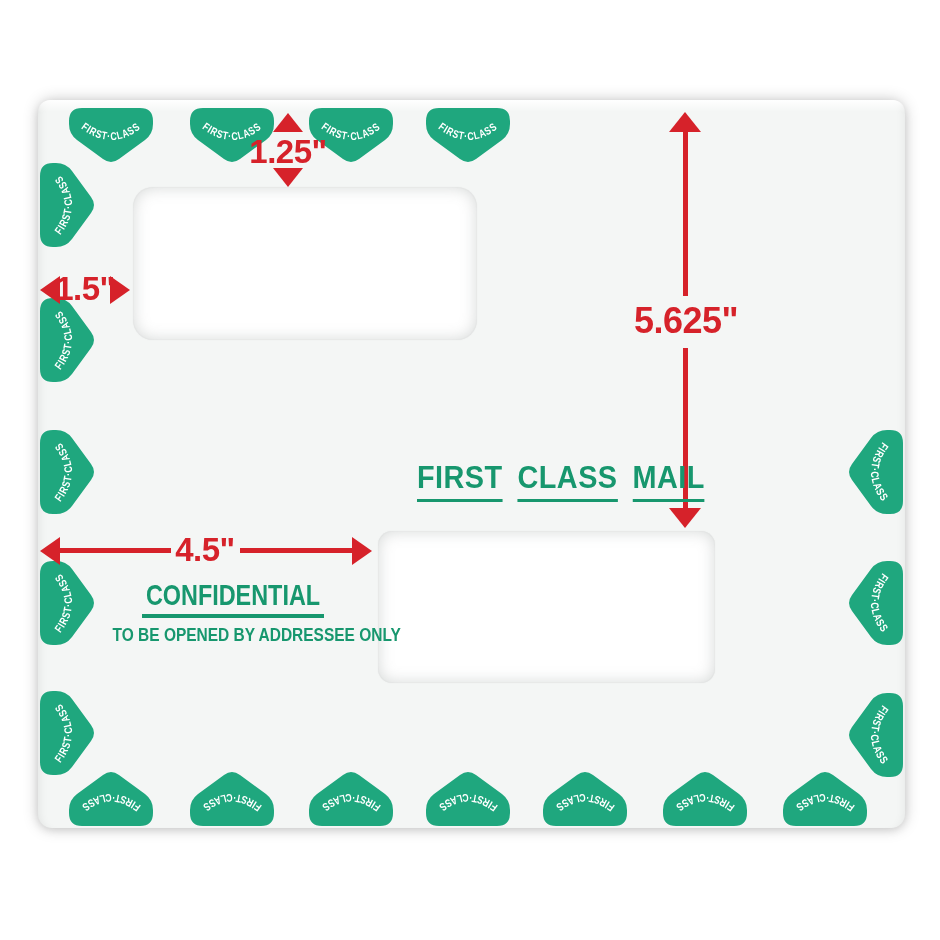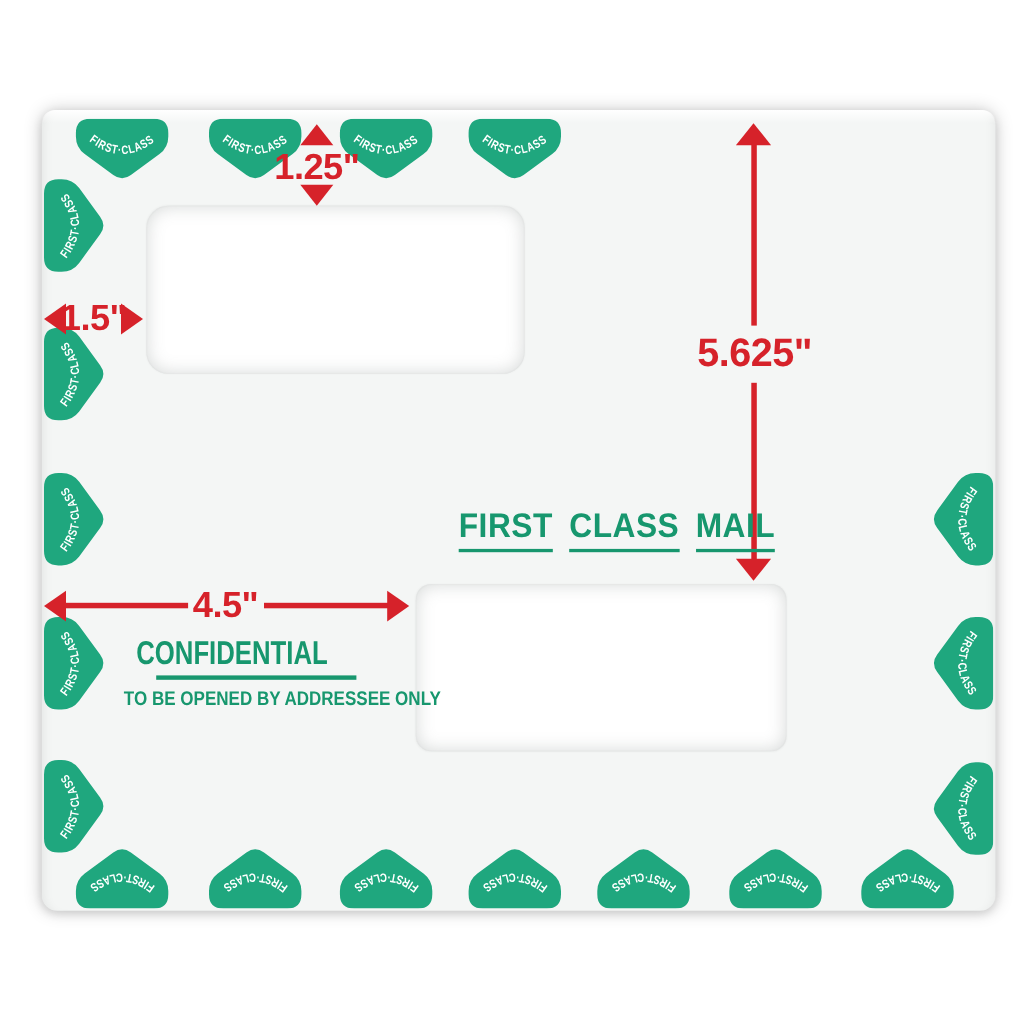--- a/index.html
+++ b/index.html
@@ -78,21 +78,21 @@
   #l45-a{left:20px;top:448px;width:113px;}
   #l45-b{left:202px;top:448px;width:113px;}
 
   
   .fcm{position:absolute;left:379px;top:360px;display:flex;gap:16px;
     color:var(--marking-green);font-weight:700;font-size:31px;
     letter-spacing:0.5px;transform:scaleX(0.93);transform-origin:left top;}
   .fcm .word{border-bottom:3.5px solid currentColor;padding-bottom:3px;}
 
   .confidential{position:absolute;left:55px;top:478px;width:280px;
-    color:var(--marking-green);}
+    text-align:center;color:var(--marking-green);}
   .conf-title{font-size:30px;font-weight:700;transform:scaleX(0.78);
     transform-origin:center;white-space:nowrap;}
   .conf-underline{width:182px;height:4px;background:var(--marking-green);
     margin:2px auto 0;}
   .conf-sub{margin-top:7px;font-size:18px;font-weight:700;
     transform:scaleX(0.86);transform-origin:center;white-space:nowrap;}
 </style>
 </head>
 <body>
 

